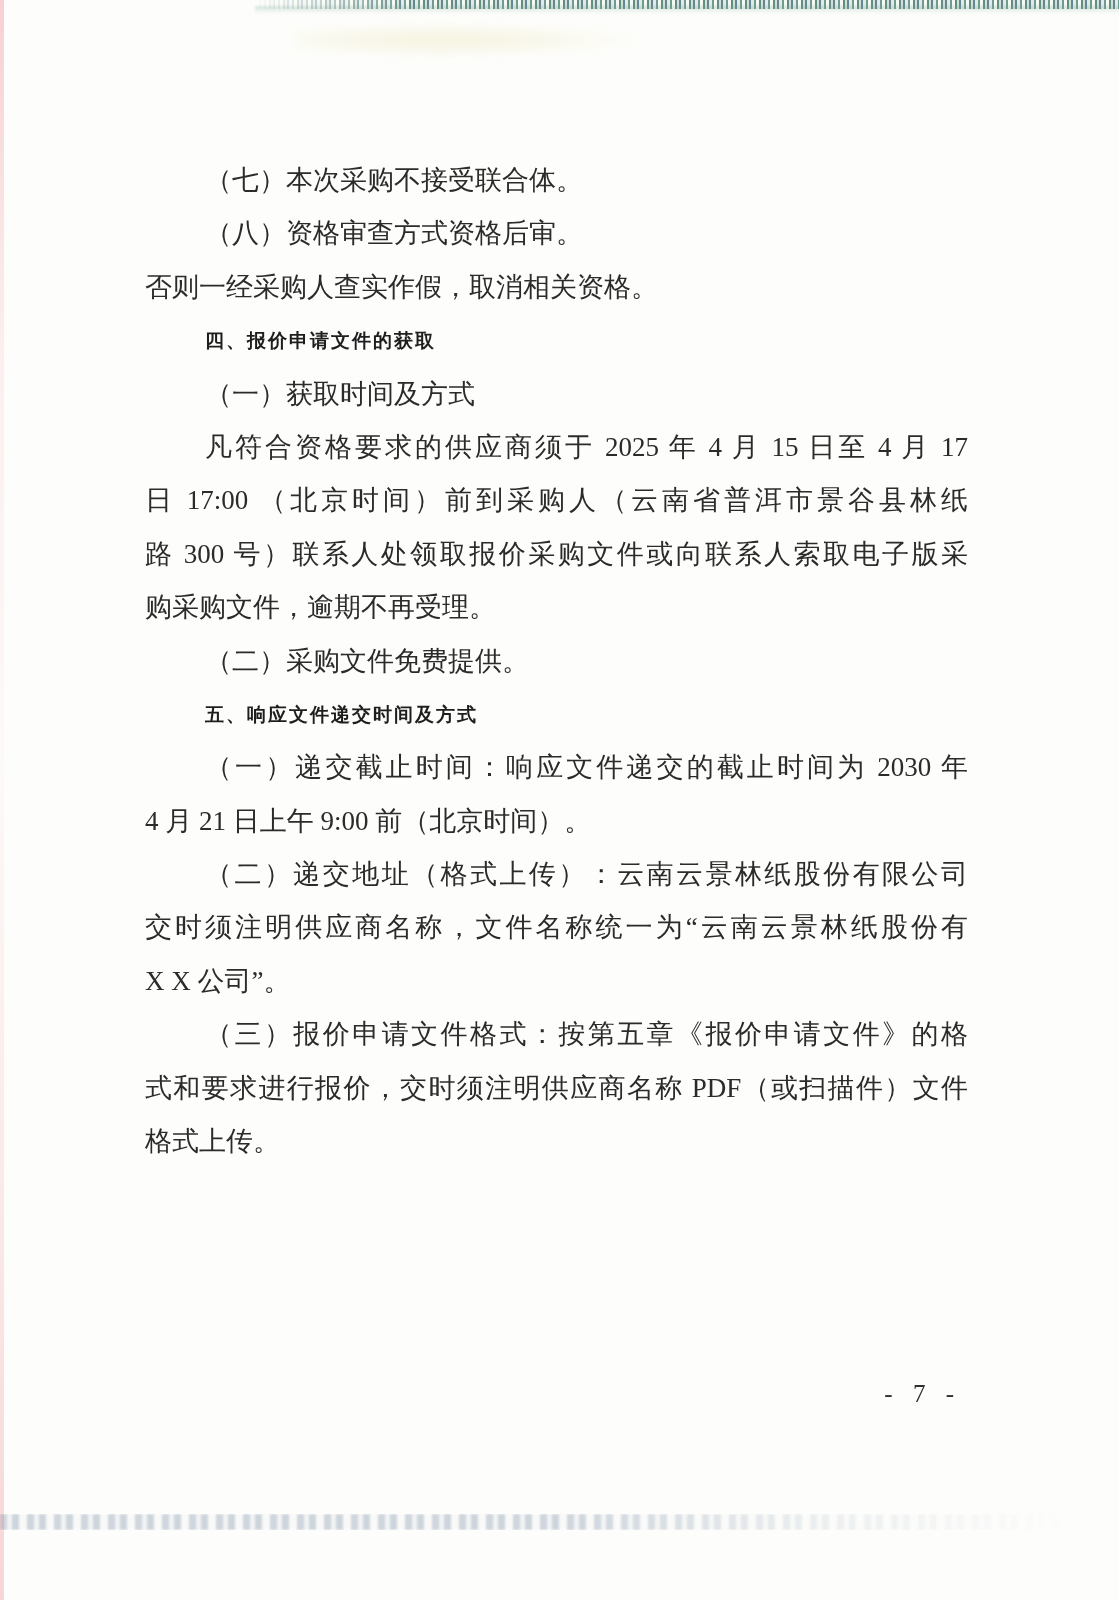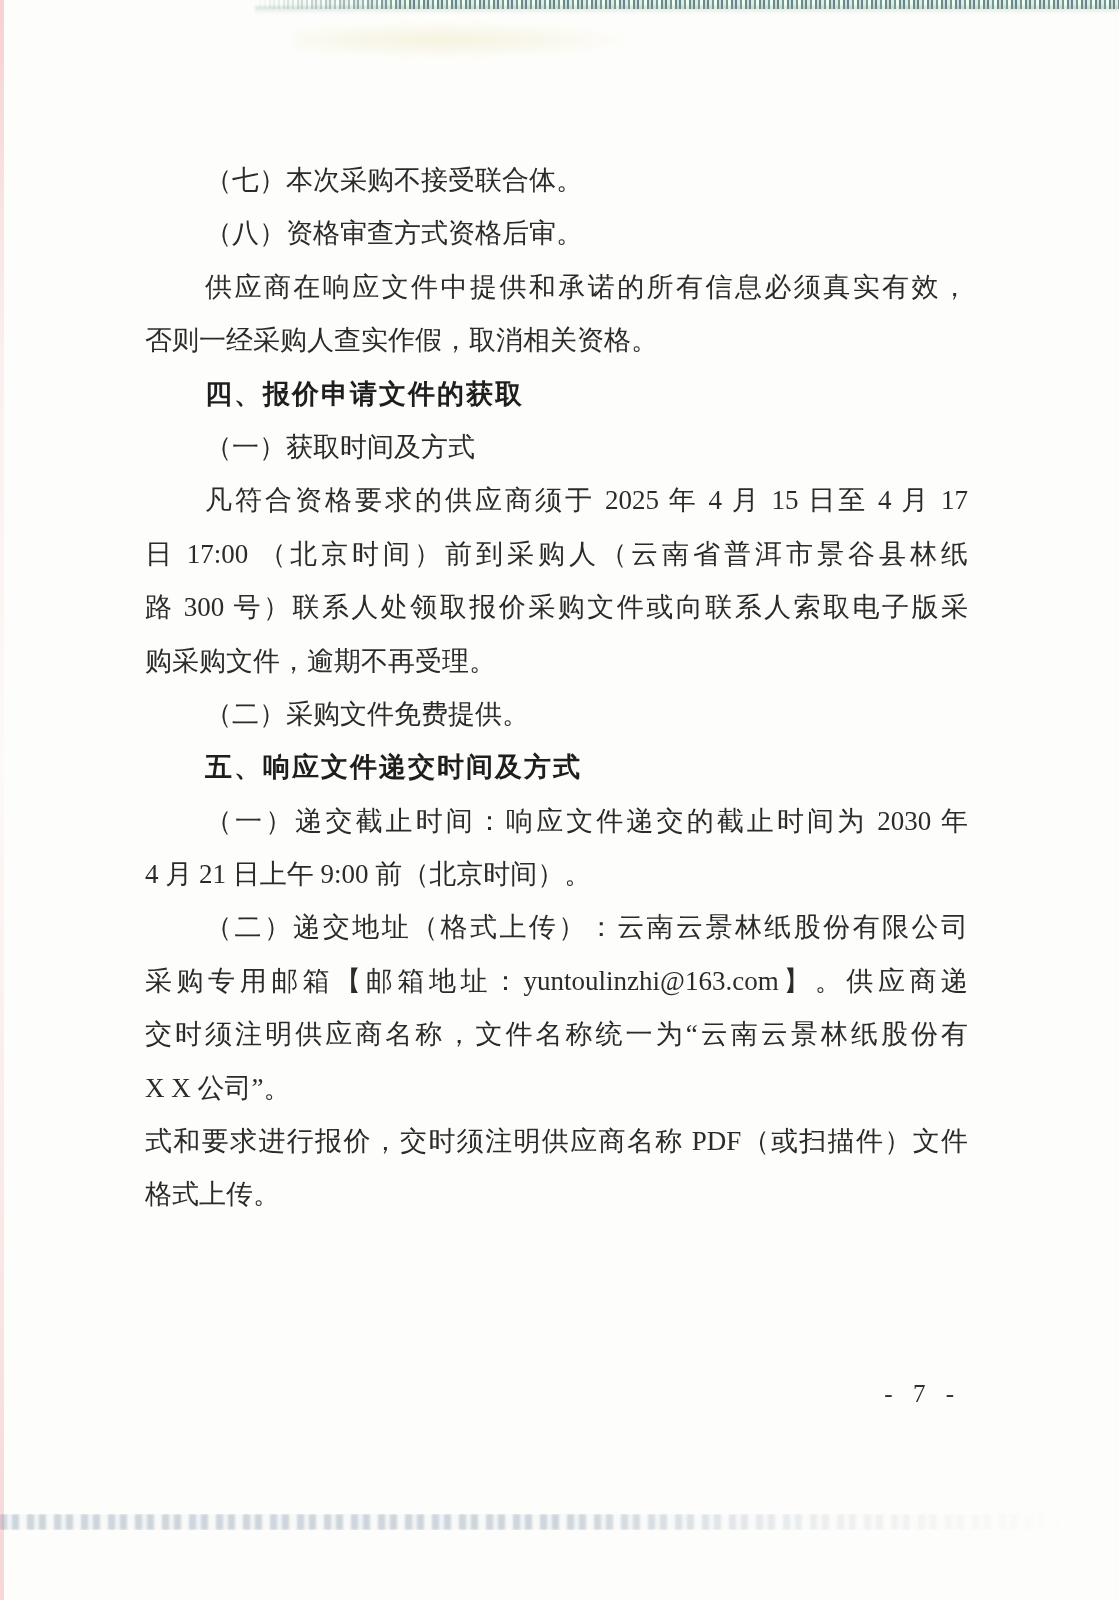--- a/index.html
+++ b/index.html
@@ -65,21 +65,21 @@
     overflow: hidden;
     white-space: normal;
     letter-spacing: 0;
     text-align: left;
   }
   .line.indent { text-indent: 60px; }
   .line.justify { text-align: justify; text-align-last: justify; }
   .line.bold {
     font-weight: 700;
     font-family: Liberation Sans, sans-serif;
-    font-size: 27px;
+    font-size: 19px;
     letter-spacing: 2px;
     color: #1e1e1e;
   }
 
   .page-number {
     position: absolute; top: 1380px; right: 158px;
     font-size: 25px; letter-spacing: 7px; color: #303030;
     font-family: "Liberation Serif", "DejaVu Serif", serif;
   }
 </style>
@@ -88,36 +88,35 @@
 
 <div class="page">
   <div class="artifact-top"></div>
   <div class="artifact-top-haze"></div>
   <div class="artifact-left"></div>
   <div class="artifact-smudge"></div>
 
   <div class="content" id="doc-lines">
       <div class="line indent">（七）本次采购不接受联合体。</div>
       <div class="line indent">（八）资格审查方式资格后审。</div>
-      <div class="line indent justify">供应商在响应文件中提供和承诺的所有信息必须真实有效，</div>
       <div class="line">否则一经采购人查实作假，取消相关资格。</div>
       <div class="line bold indent">四、报价申请文件的获取</div>
       <div class="line indent">（一）获取时间及方式</div>
       <div class="line indent justify">凡符合资格要求的供应商须于 2025 年 4 月 15 日至 4 月 17</div>
       <div class="line justify">日 17:00 （北京时间）前到采购人（云南省普洱市景谷县林纸</div>
       <div class="line justify">路 300 号）联系人处领取报价采购文件或向联系人索取电子版采</div>
       <div class="line">购采购文件，逾期不再受理。</div>
       <div class="line indent">（二）采购文件免费提供。</div>
       <div class="line bold indent">五、响应文件递交时间及方式</div>
       <div class="line indent justify">（一）递交截止时间：响应文件递交的截止时间为 2030 年</div>
       <div class="line">4 月 21 日上午 9:00 前（北京时间）。</div>
       <div class="line indent justify">（二）递交地址（格式上传）：云南云景林纸股份有限公司</div>
-      <div class="line justify">采购专用邮箱【邮箱地址：yuntoulinzhi@163.com】。供应商递</div>
       <div class="line justify">交时须注明供应商名称，文件名称统一为“云南云景林纸股份有</div>
       <div class="line">X X 公司”。</div>
+      <div class="line indent justify">（三）报价申请文件格式：按第五章《报价申请文件》的格</div>
       <div class="line justify">式和要求进行报价，交时须注明供应商名称 PDF（或扫描件）文件</div>
       <div class="line">格式上传。</div>
     </div>
 
   <div class="page-number">- 7 -</div>
 
   <div class="artifact-bottom"></div>
 </div>
 
 </body></html>

